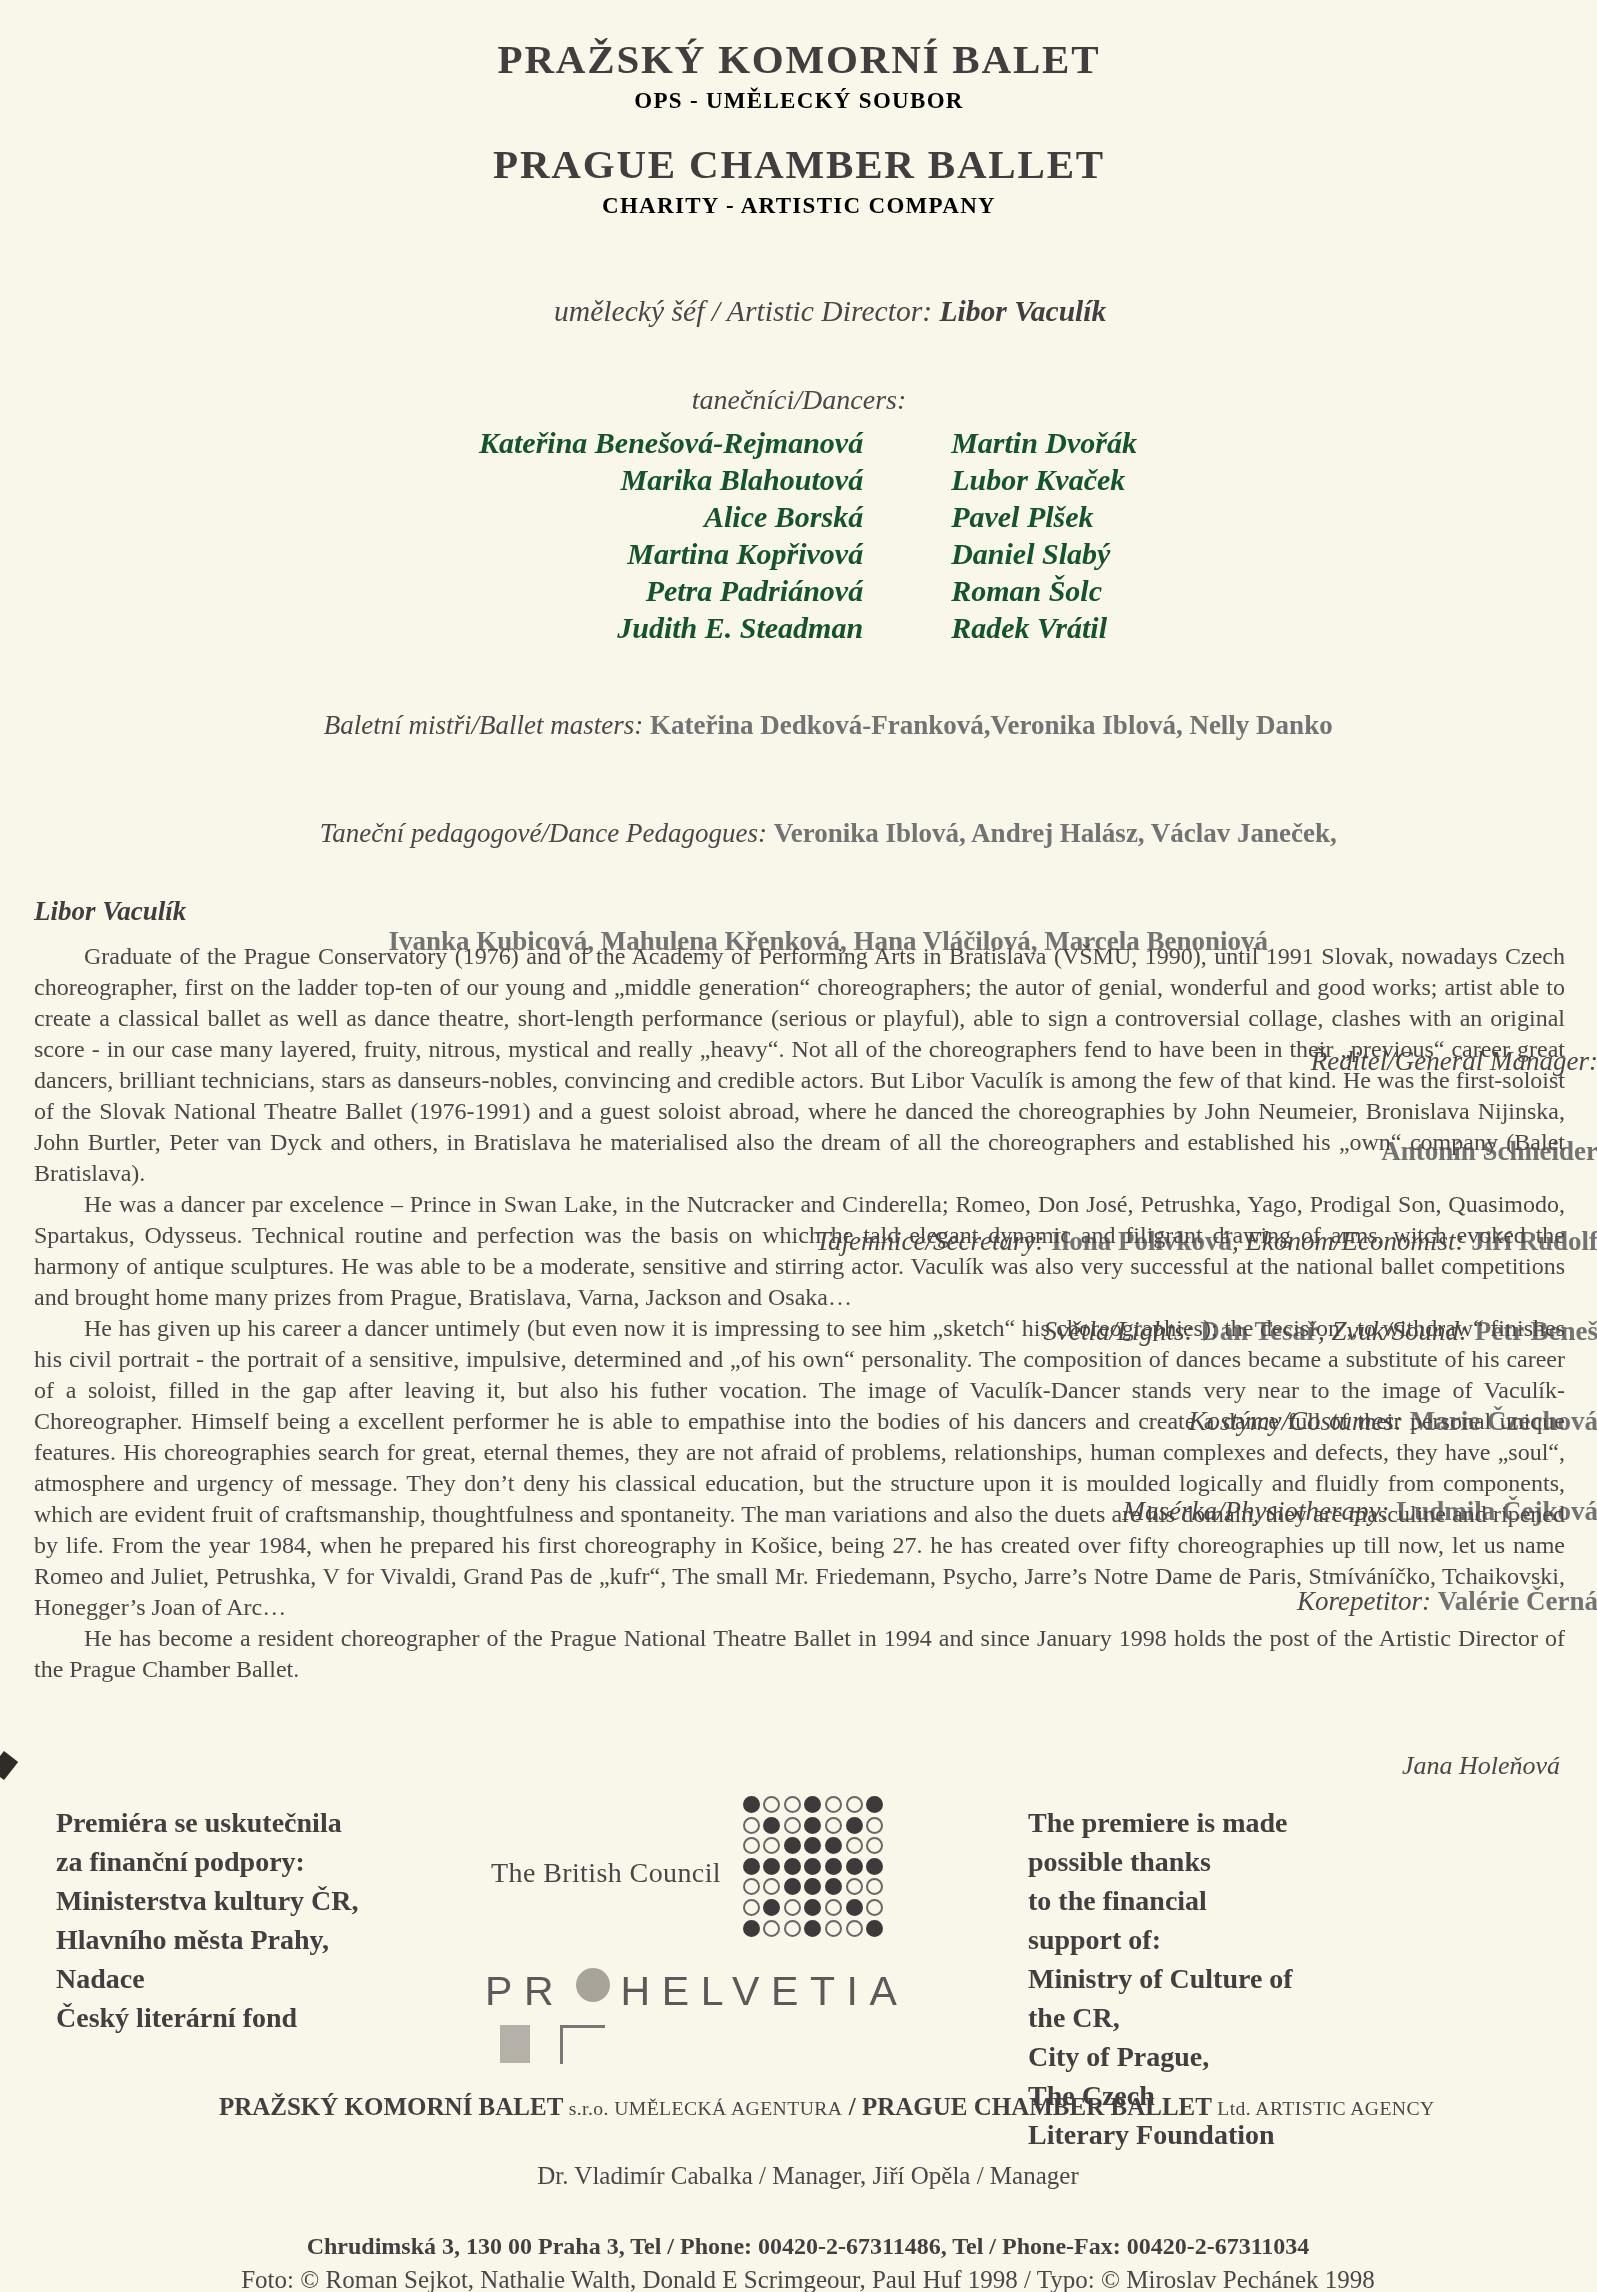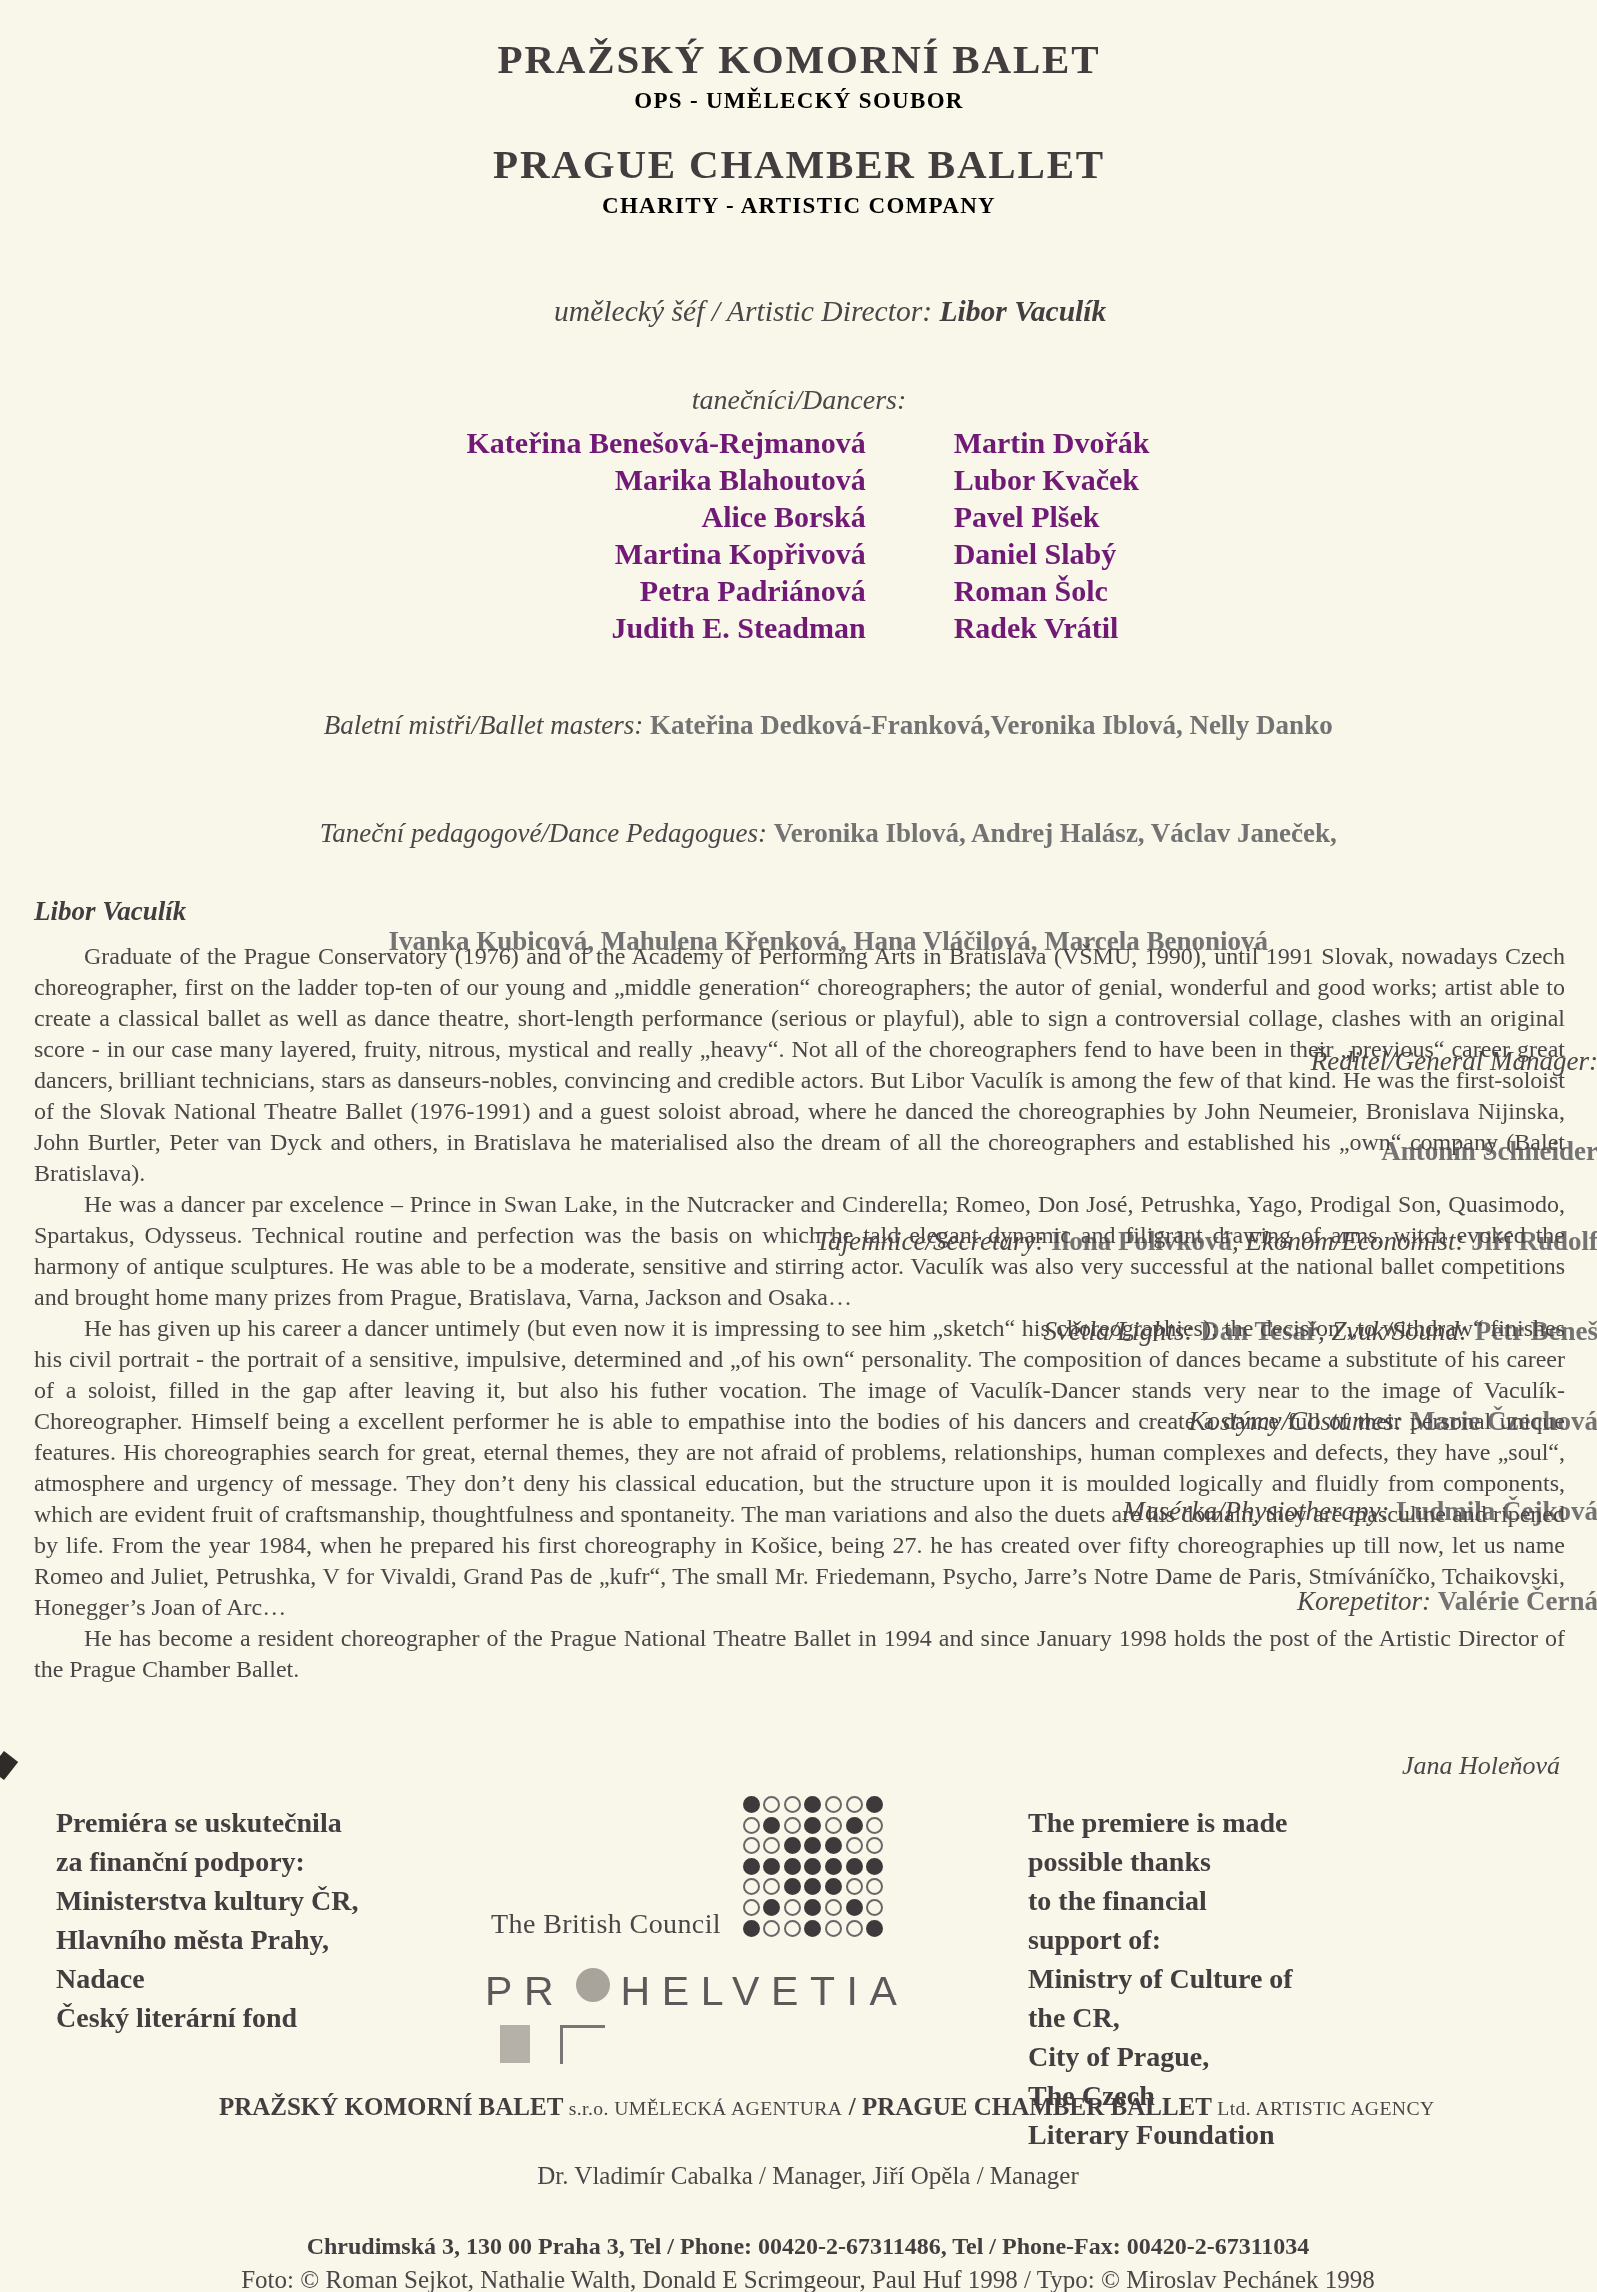--- a/index.html
+++ b/index.html
@@ -21,41 +21,41 @@
   .title{font-size:41px;font-weight:700;letter-spacing:1.8px;color:#443d3f;margin:0;line-height:1.05;}
   .subtitle{font-size:23px;font-weight:700;letter-spacing:1.3px;color:#000000;margin-top:7.2px;}
   .title-en{margin-top:29px;}
   .director-line{margin-top:43px;font-size:29.6px;}
 
   
   .dancers{margin-top:23px;text-align:center;}
   .dancers-head{font-style:italic;font-size:28px;}
   .dancers-cols{display:flex;justify-content:center;gap:70px;margin-top:7.2px;
                 font-size:30px;line-height:37px;}
-  .dancers-col{font-weight:700;color:#701a75;}
+  .dancers-col{font-style:italic;font-weight:700;color:#14532d;}
   .dancers-col.left{text-align:right;}
   .dancers-col.right{text-align:left;}
 
   
   .staff-masters{margin-top:25px;text-align:center;font-size:27px;line-height:36px;}
   .staff-mgmt{margin-top:21.5px;text-align:right;font-size:27px;line-height:30px;}
 
   
   .bio{position:absolute;top:896px;left:34px;width:1531px;}
   .bio-heading{font-style:italic;font-weight:700;font-size:27px;color:#443d3f;}
   .bio p{margin:0;font-size:24px;line-height:31px;text-align:justify;text-indent:50px;color:#4d4648;}
   .bio p:first-of-type{margin-top:14.3px;}
   .signature{position:absolute;top:1751px;right:38px;font-style:italic;font-size:26px;}
 
   
   .sponsors{position:absolute;top:1796px;left:0;width:1300px;height:269px;}
   .sp-col{position:absolute;font-weight:700;font-size:28px;line-height:39px;color:#453e40;}
   .sp-left{left:38px;top:7.2px;}
   .sp-right{left:1010px;top:7.2px;}
-  .bc-row{position:absolute;left:491px;top:0;display:flex;align-items:flex-end;gap:21.5px;}
+  .bc-row{position:absolute;left:491px;top:0;display:flex;align-items:center;gap:21.5px;}
   .bc-label{font-size:28px;margin-top:10.7px;color:#4d4648;letter-spacing:0.4px;}
   .bc-dots{display:grid;grid-template-columns:repeat(7,20.6px);grid-auto-rows:20.6px;}
   .dot{width:17px;height:17px;border-radius:50%;border:2.2px solid #6b6567;box-sizing:border-box;}
   .dot.filled{background:#3e393b;border-color:#3e393b;}
   .ph-row{position:absolute;left:485px;top:172px;display:flex;align-items:flex-start;gap:10.7px;
           font-family:"Liberation Sans","DejaVu Sans",sans-serif;
           font-size:41px;letter-spacing:11.6px;color:#5d5859;}
   .ph-dot{width:34px;height:34px;border-radius:50%;background:#a8a49c;display:inline-block;}
   .ph-marks{position:absolute;left:500px;top:229px;display:flex;gap:30px;align-items:flex-start;}
   .ph-square{width:30px;height:38px;background:#b5b1a8;}

